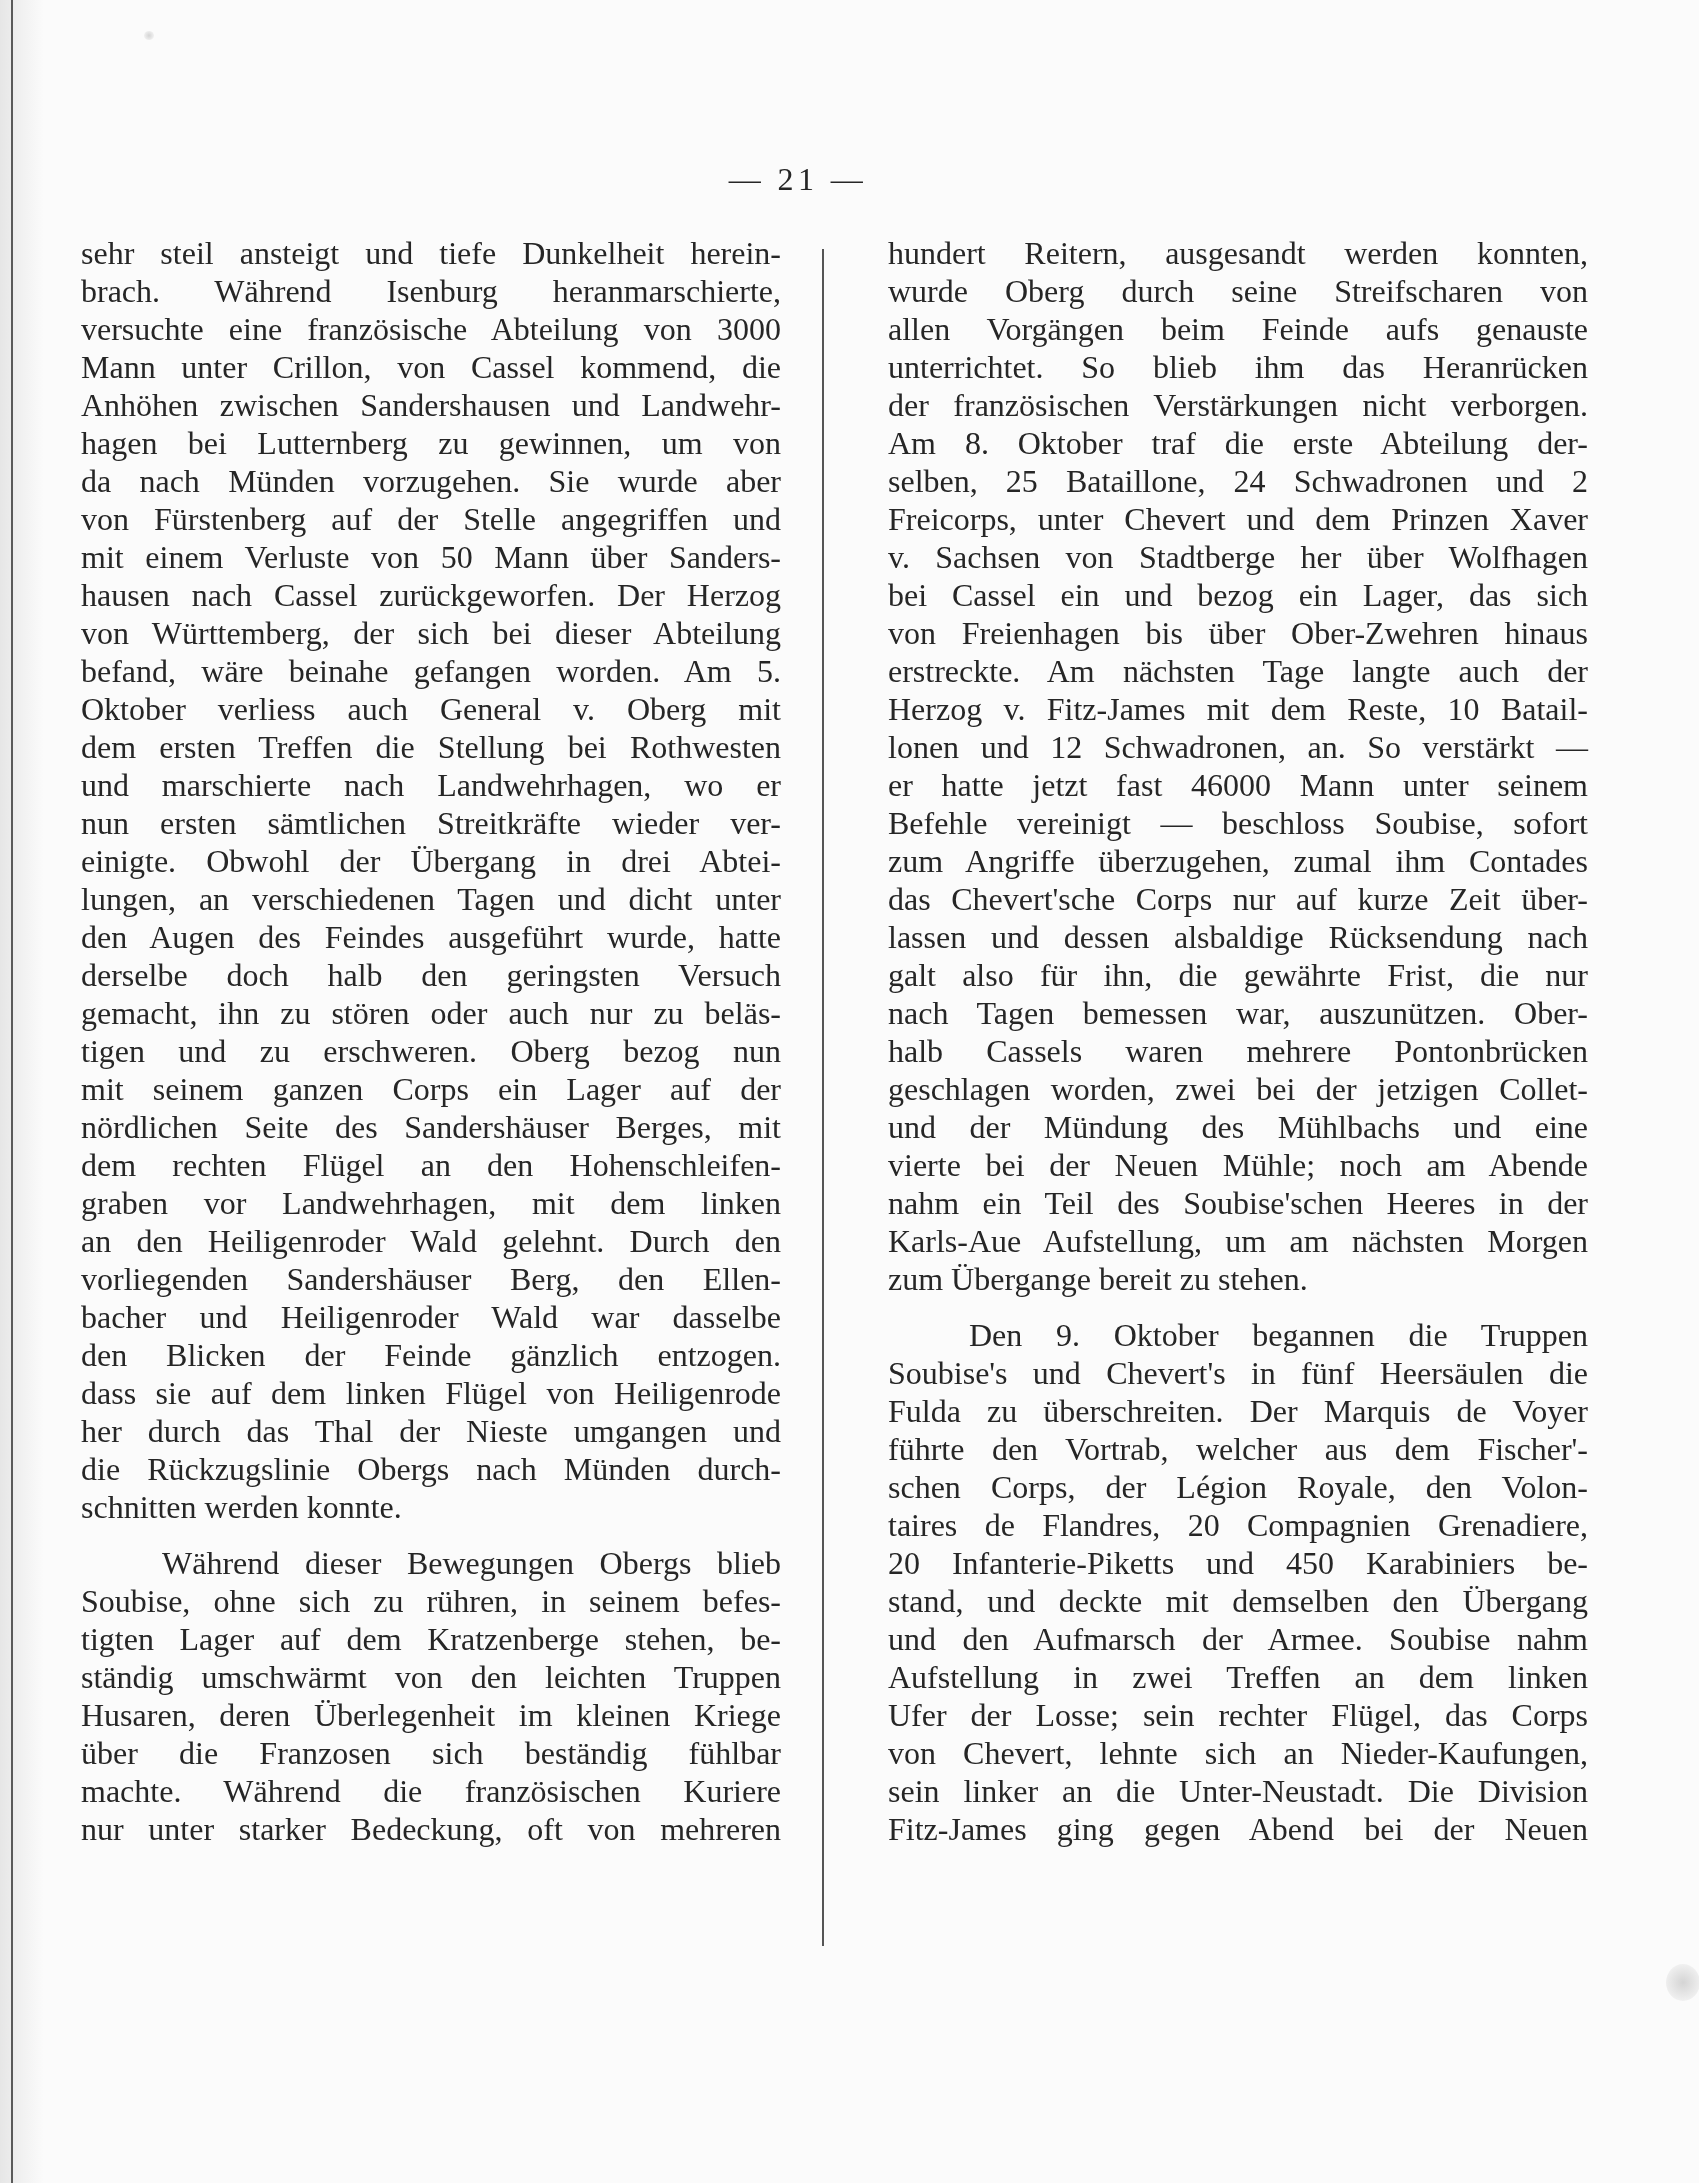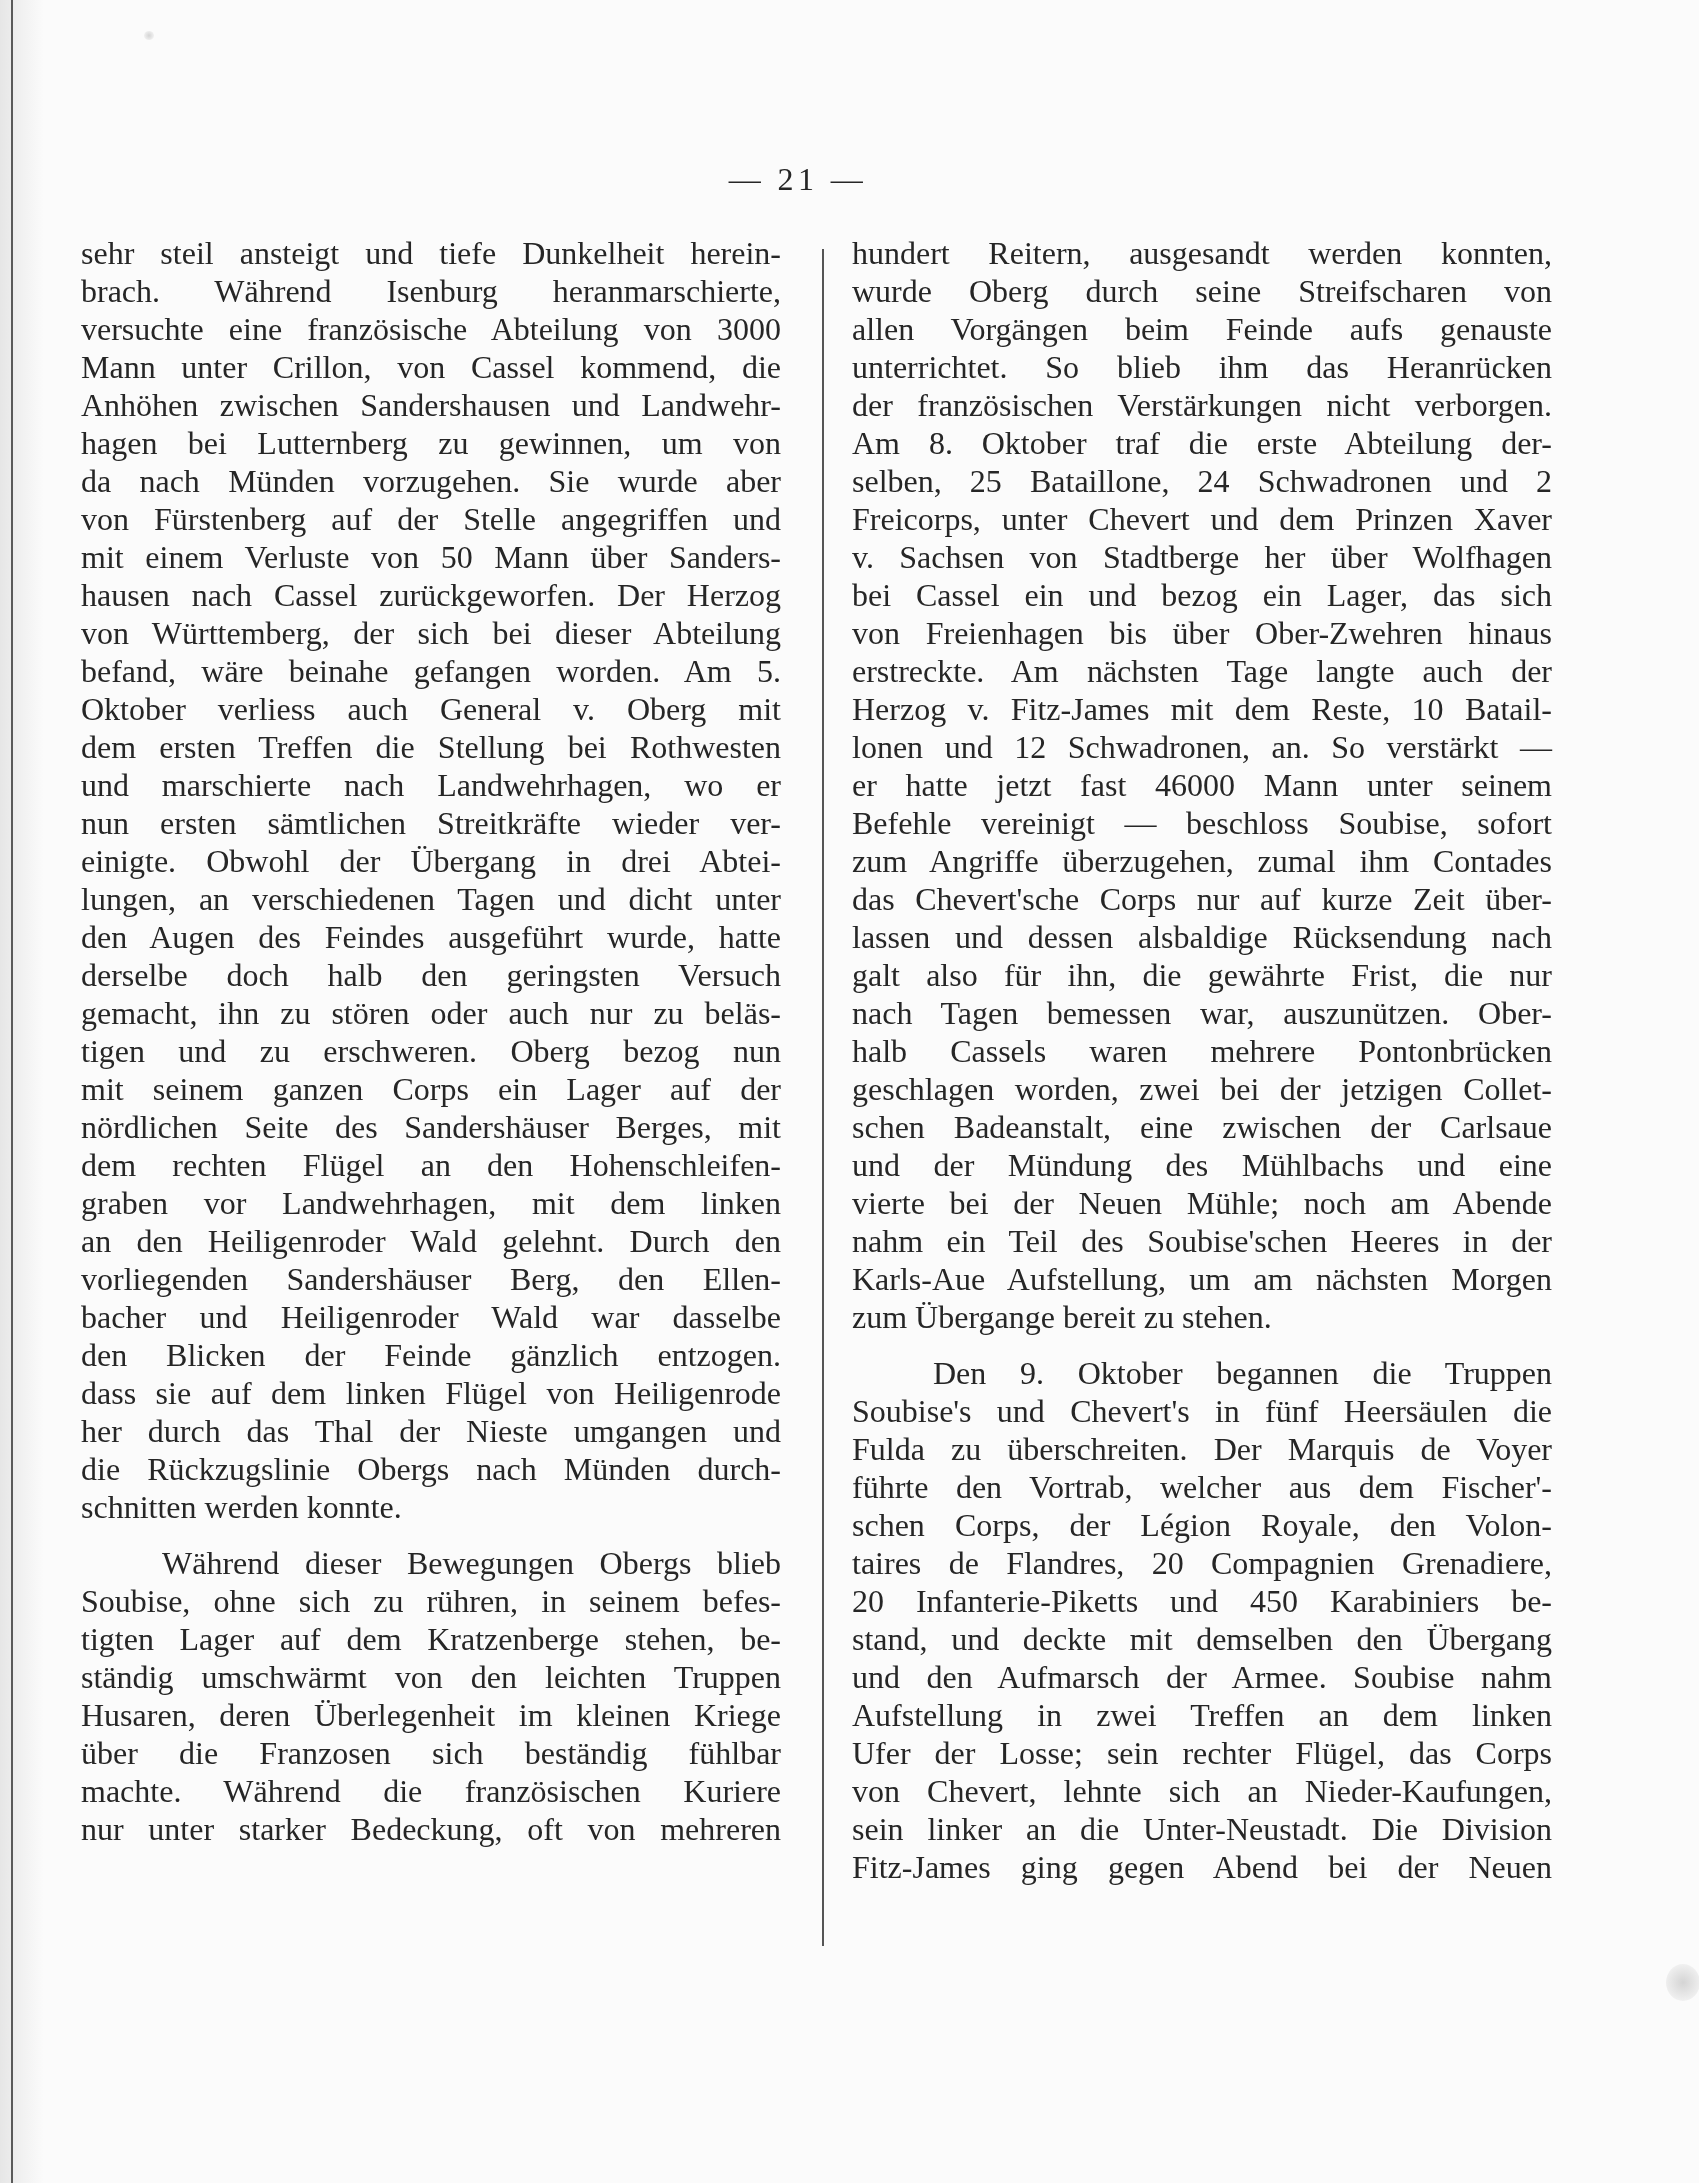--- a/index.html
+++ b/index.html
@@ -22,21 +22,21 @@
     position: absolute; top: 161px; left: 0; width: 100%;
     text-align: center; font-size: 32px; letter-spacing: 4.4px;
     transform: translateX(-52px);
   }
   .column {
     position: absolute; top: 234px;
     font-size: 32px; line-height: 38px;
     text-align: justify;
   }
   .col-left  { left: 81px; width: 700px; }
-  .col-right { left: 852px; width: 700px; }
+  .col-right { left: 888px; width: 700px; }
   .line {
     display: block; white-space: nowrap;
     text-align: justify; text-align-last: justify;
   }
   .line.last { text-align-last: left; }
   .line.indent { padding-left: 81px; }
   .para-gap { height: 17.7px; }
   .col-rule {
     position: absolute; left: 822px; top: 249px; width: 1.5px; height: 1697px;
     background: #555;
@@ -119,21 +119,20 @@
     <span class="line">lonen und 12 Schwadronen, an. So verstärkt —</span>
     <span class="line">er hatte jetzt fast 46000 Mann unter seinem</span>
     <span class="line">Befehle vereinigt — beschloss Soubise, sofort</span>
     <span class="line">zum Angriffe überzugehen, zumal ihm Contades</span>
     <span class="line">das Chevert'sche Corps nur auf kurze Zeit über-</span>
     <span class="line">lassen und dessen alsbaldige Rücksendung nach</span>
     <span class="line">galt also für ihn, die gewährte Frist, die nur</span>
     <span class="line">nach Tagen bemessen war, auszunützen. Ober-</span>
     <span class="line">halb Cassels waren mehrere Pontonbrücken</span>
     <span class="line">geschlagen worden, zwei bei der jetzigen Collet-</span>
-    <span class="line">schen Badeanstalt, eine zwischen der Carlsaue</span>
     <span class="line">und der Mündung des Mühlbachs und eine</span>
     <span class="line">vierte bei der Neuen Mühle; noch am Abende</span>
     <span class="line">nahm ein Teil des Soubise'schen Heeres in der</span>
     <span class="line">Karls-Aue Aufstellung, um am nächsten Morgen</span>
     <span class="line last">zum Übergange bereit zu stehen.</span>
     <div class="para-gap"></div>
     <span class="line indent">Den 9. Oktober begannen die Truppen</span>
     <span class="line">Soubise's und Chevert's in fünf Heersäulen die</span>
     <span class="line">Fulda zu überschreiten. Der Marquis de Voyer</span>
     <span class="line">führte den Vortrab, welcher aus dem Fischer'-</span>

